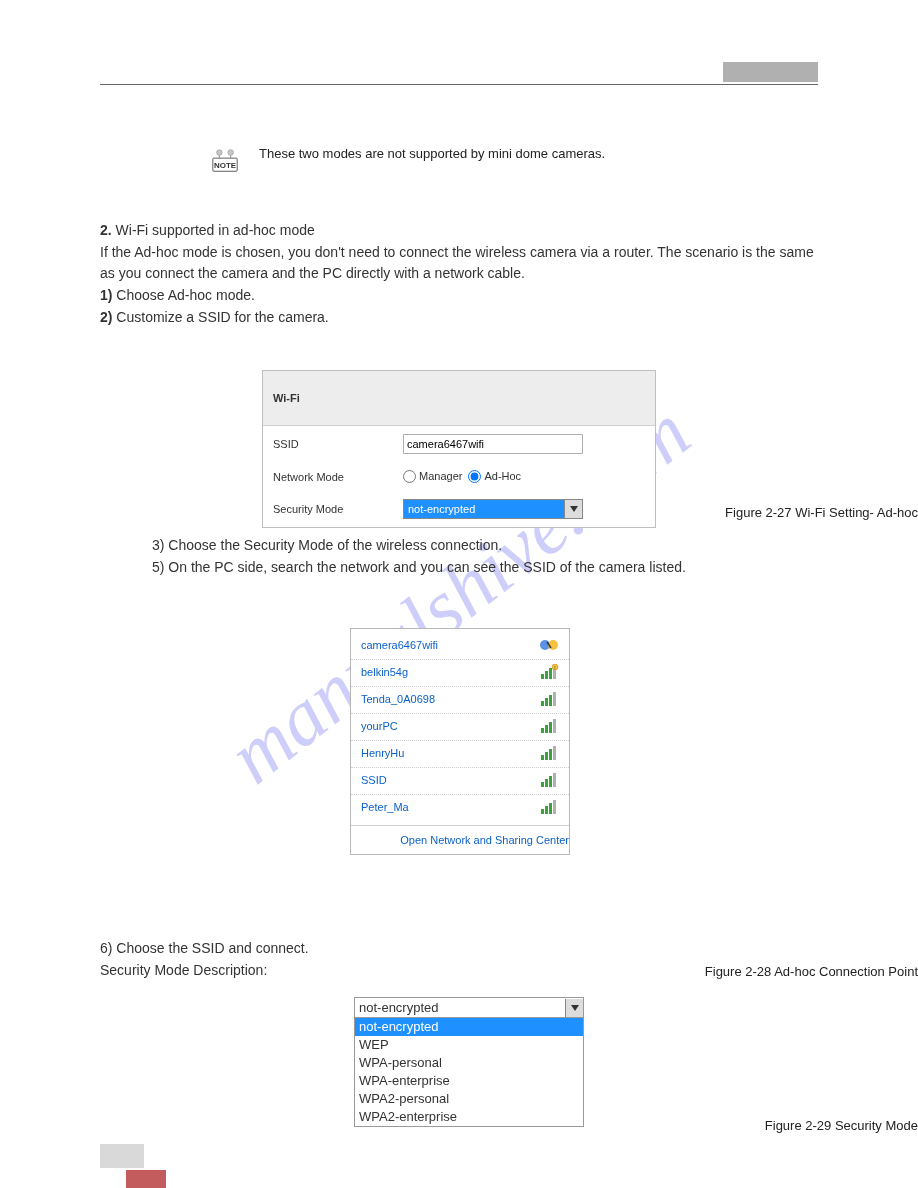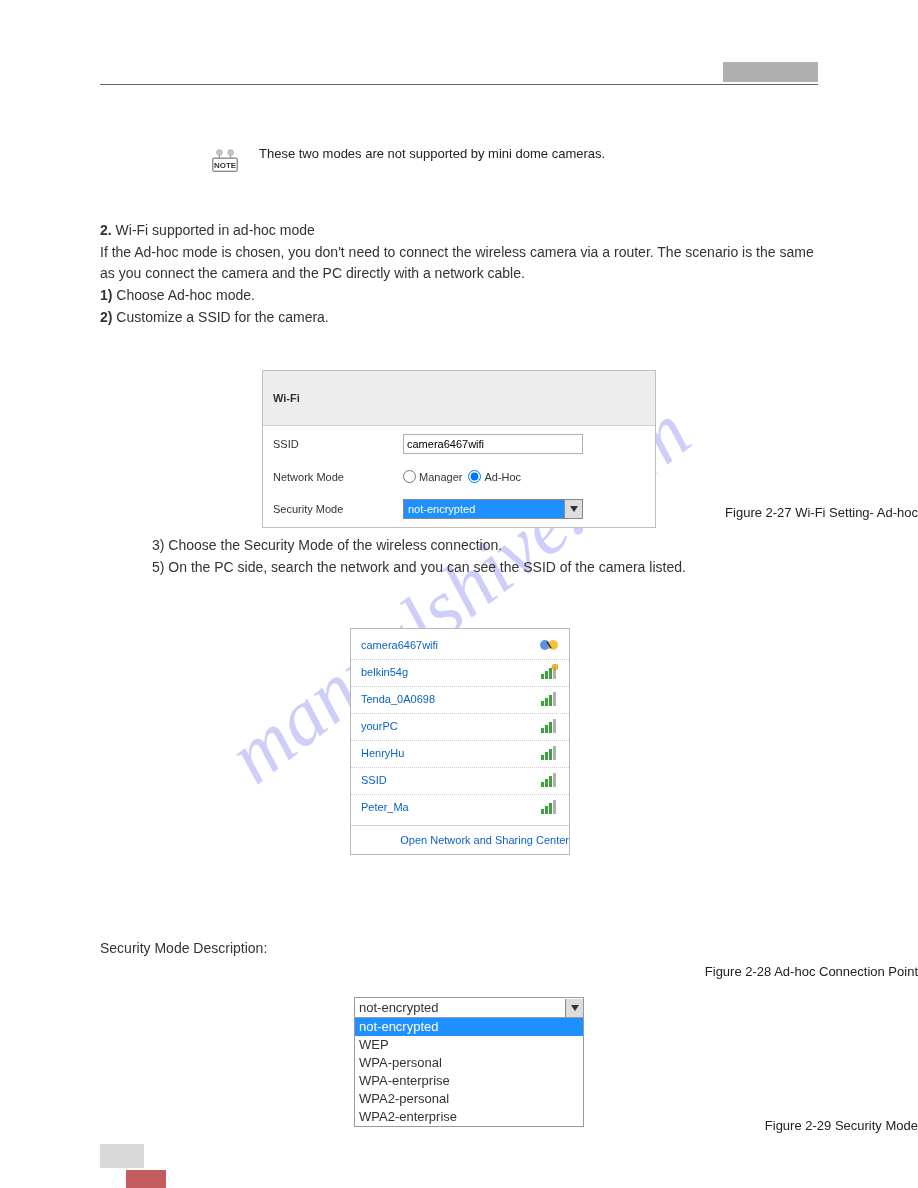--- a/index.html
+++ b/index.html
@@ -53,21 +53,21 @@
     padding:21px 10px; font-weight:bold; color:#333;
   }
   .wifi-row { display:flex; align-items:center; padding:8px 10px; }
   .wifi-label { width:130px; color:#333; }
   .wifi-value { flex:1; }
   .wifi-ssid-input {
     width:180px; height:20px; border:1px solid #b0b0b0;
     font-size:11px; padding:1px 3px; background:#fff;
   }
   .radio-line { display:flex; align-items:center; gap:6px; font-size:11px; }
-  .radio-line label { display:flex; align-items:center; gap:3px; }
+  .radio-line label { display:flex; gap:3px; }
   .sec-select {
     width:180px; height:20px; border:1px solid #888; background:#1e90ff; color:#fff;
     font-size:11px; display:flex; align-items:center; justify-content:space-between;
   }
   .sec-select .sel-text { padding:0 4px; }
   .sec-select .drop-arrow {
     width:18px; height:18px; background:#ddd; border-left:1px solid #888;
     display:flex; align-items:center; justify-content:center;
   }
 
@@ -296,20 +296,21 @@
             </svg>
         </span>
       </div>
     </div>
     <div class="wl-footer">Open Network and Sharing Center</div>
   </div>
 
   <div class="caption cap2">Figure 2-28 Ad-hoc Connection Point</div>
 
   <div class="block3">
+    <div><span class="bold">6)</span><span> Choose the SSID and connect.</span></div>
     <div class="bold">Security Mode Description:</div>
   </div>
 
   <div class="dd-box">
     <div class="dd-selected">
       <span>not-encrypted</span>
       <span class="drop-arrow">
         <svg width="8" height="6" viewBox="0 0 8 6">
             <polygon points="0,0 8,0 4,6" fill="#333"></polygon>
           </svg>

